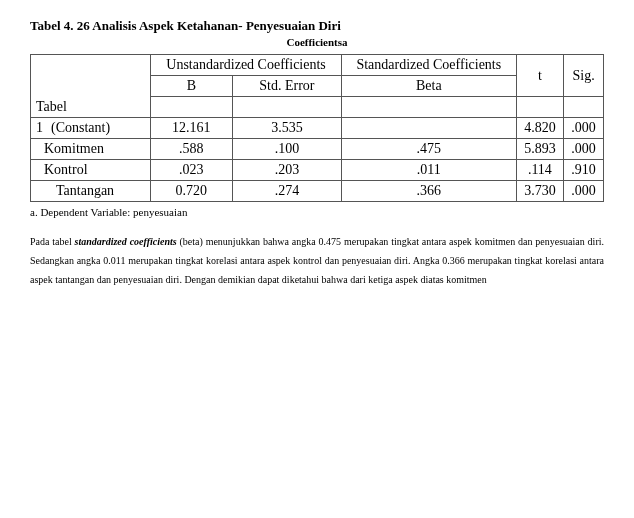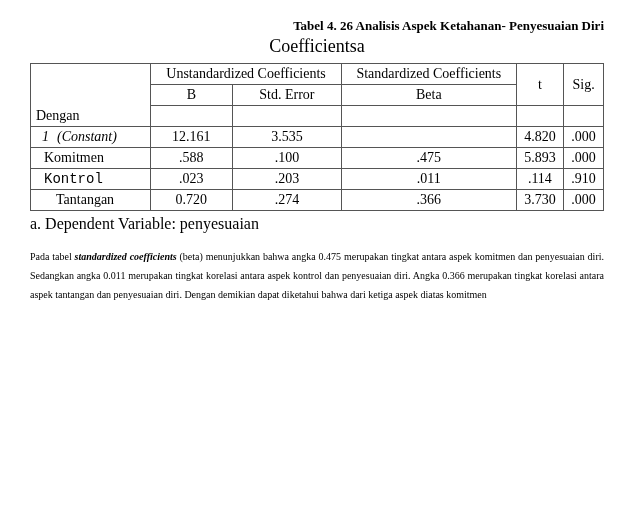--- a/index.html
+++ b/index.html
@@ -6,29 +6,29 @@
     body {
       font-family: Times New Roman, serif;
       font-size: 13px;
       background: #fff;
       color: #000;
       width: 634px;
       min-height: 518px;
       padding: 18px 30px 18px 30px;
     }
     .table-title {
-      text-align: right;
+      text-align: left;
       font-weight: bold;
       font-size: 13px;
       margin-bottom: 2px;
     }
     .table-subtitle {
       text-align: center;
-      font-weight: normal;
-      font-size: 18px;
+      font-weight: bold;
+      font-size: 11px;
       margin-bottom: 6px;
     }
     table.coeff {
       border-collapse: collapse;
       width: 100%;
       font-size: 14px;
     }
     table.coeff th, table.coeff td {
       border: 1px solid #555;
       padding: 2px 5px;
@@ -41,21 +41,21 @@
       text-align: left !important;
       width: 120px;
     }
     .header-row th {
       vertical-align: middle;
     }
     .subheader-row th {
       vertical-align: middle;
     }
     .note {
-      font-size: 16px;
+      font-size: 11px;
       margin-top: 4px;
       margin-bottom: 14px;
     }
     .body-text {
       font-size: 10px;
       text-align: justify;
       line-height: 1.9;
     }
     .italic-bold { font-style: italic; font-weight: bold; }
   </style>
@@ -73,47 +73,47 @@
       <th>Standardized Coefficients</th>
       <th rowspan="2">t</th>
       <th rowspan="2">Sig.</th>
     </tr>
     <tr class="subheader-row">
       <th>B</th>
       <th>Std. Error</th>
       <th>Beta</th>
     </tr>
     <tr>
-      <td class="model-col" style="border-top:none; border-right:1px solid #555;">Dengan</td>
+      <td class="model-col" style="border-top:none; border-right:1px solid #555;">Tabel</td>
       <td></td>
       <td></td>
       <td></td>
       <td></td>
       <td></td>
     </tr>
   </thead>
   <tbody id="table-body">
   <tr>
-        <td class="model-col" style="padding-left: 11px; font-style: italic;"><span style="margin-right: 8px;">1</span><span>(Constant)</span></td>
+        <td class="model-col" style="padding-left: 5px;"><span style="margin-right: 8px;">1</span><span>(Constant)</span></td>
         <td>12.161</td>
         <td>3.535</td>
         <td></td>
         <td>4.820</td>
         <td>.000</td>
       </tr>
       <tr>
         <td class="model-col" style=""><span style="margin-right: 8px;"></span><span>Komitmen</span></td>
         <td>.588</td>
         <td>.100</td>
         <td>.475</td>
         <td>5.893</td>
         <td>.000</td>
       </tr>
       <tr>
-        <td class="model-col" style="padding-left: 5px; font-family: Liberation Mono, monospace;"><span style="margin-right: 8px;"></span><span>Kontrol</span></td>
+        <td class="model-col" style="padding-left: 5px;"><span style="margin-right: 8px;"></span><span>Kontrol</span></td>
         <td>.023</td>
         <td>.203</td>
         <td>.011</td>
         <td>.114</td>
         <td>.910</td>
       </tr>
       <tr>
         <td class="model-col" style="padding-left: 17px;"><span style="margin-right: 8px;"></span><span>Tantangan</span></td>
         <td>0.720</td>
         <td>.274</td>

